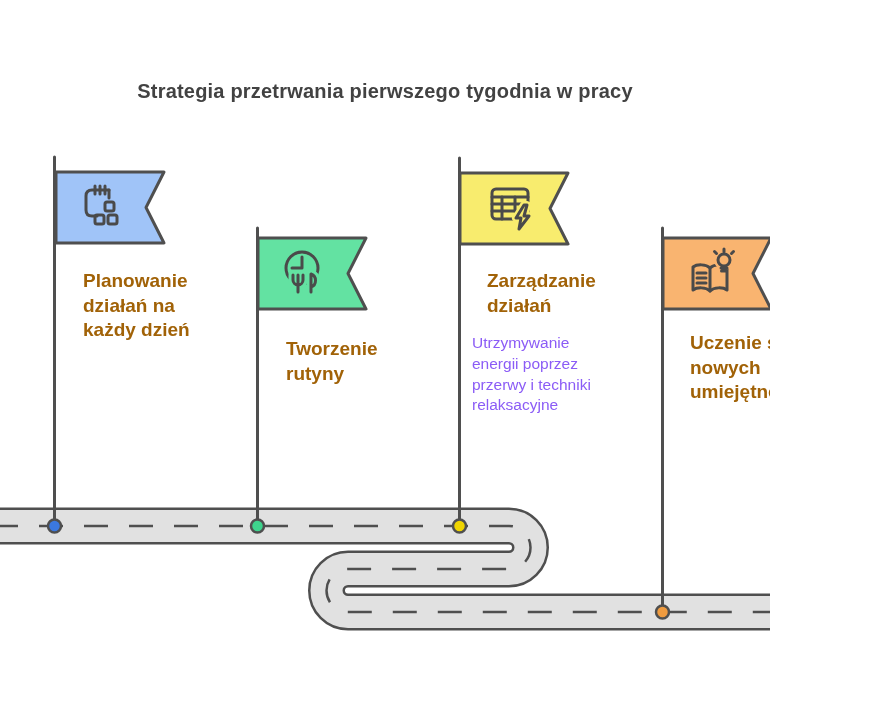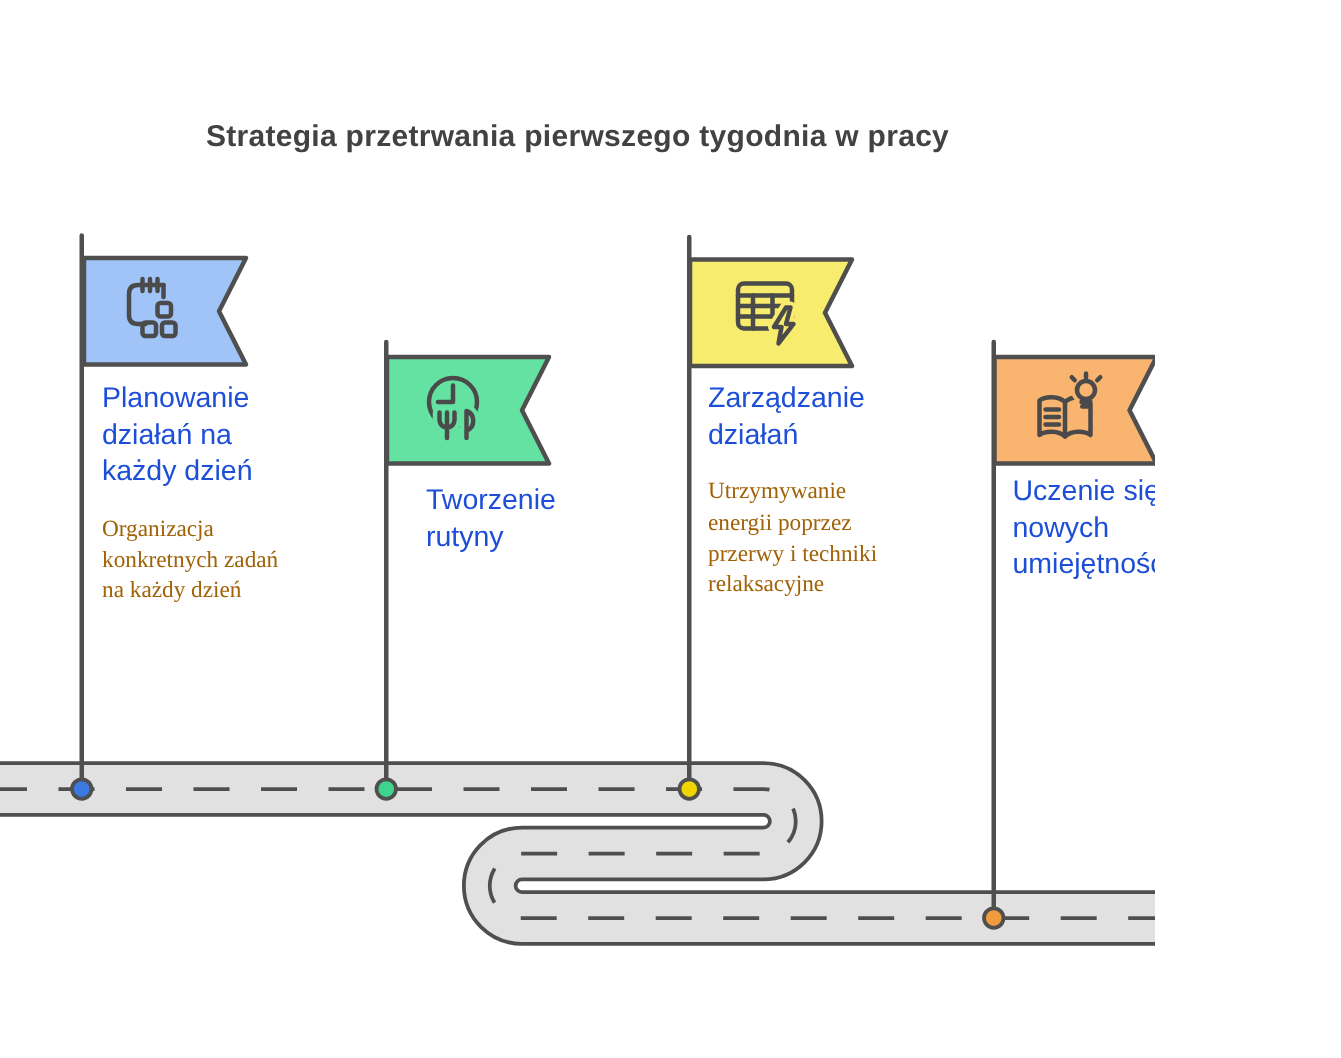--- a/index.html
+++ b/index.html
@@ -9,26 +9,26 @@
   }
   .page-title {
     position:absolute; top:80px; left:0; width:100%; margin:0;
     text-align:center; font-size:20px; font-weight:700; color:#424242;
     letter-spacing:0.2px;
   }
   .road-svg, .dots-svg { position:absolute; left:0; top:0; pointer-events:none; }
   .milestone-svg { position:absolute; pointer-events:none; }
   .milestone-text { position:absolute; }
   .milestone-title {
-    margin:0; font-size:19px; font-weight:400; color:#1d4ed8;
+    margin:15px; font-size:19px; font-weight:700; color:#a16207;
     line-height:1.3; white-space:pre-line;
   }
   .milestone-desc {
-    margin:15px 0 0 0; font-size:15.5px; font-weight:400; color:#a16207;
-    line-height:1.33; white-space:pre-line;font-family:Liberation Serif, serif;
+    margin:15px 0 0 0; font-size:15.5px; font-weight:400; color:#8b5cf6;
+    line-height:1.33; white-space:pre-line;
   }
   .icon-stroke { stroke:#4a4a4a; stroke-width:3; fill:none;
                  stroke-linecap:round; stroke-linejoin:round; }
 </style>
 </head>
 <body>
 
 <div class="canvas">
 
   <h1 class="page-title">Strategia przetrwania pierwszego tygodnia w pracy</h1>
@@ -50,42 +50,39 @@
         <rect x="29" y="21" width="9" height="9" rx="2"></rect>
         <rect x="19" y="34" width="9" height="9" rx="2"></rect>
         <rect x="32" y="34" width="9" height="9" rx="2"></rect>
       </g>
     </g>
   </svg>
   <div class="milestone-text" style="left:68px; top:254px; width:152px;">
     <h2 class="milestone-title">Planowanie
 działań na
 każdy dzień</h2>
-    <p class="milestone-desc">Organizacja
-konkretnych zadań
-na każdy dzień</p>
   </div>
 
   <svg class="milestone-svg" style="left:247px; top:226px;" width="140" height="310" viewBox="0 0 140 310">
     <line x1="10.5" y1="2" x2="10.5" y2="300" stroke="#4f4f4f" stroke-width="3" stroke-linecap="round"></line>
     <g transform="translate(11,12)">
       <polygon points="0,0 108,0 90,35.5 108,71 0,71" stroke="#4f4f4f" stroke-width="3" stroke-linejoin="round" fill="#63e2a2"></polygon>
       <g transform="translate(22,10)">
         <g class="icon-stroke">
           <circle cx="22" cy="20" r="16"></circle>
           <path d="M22 9 V20 H12"></path>
         </g>
         <path d="M13 27 v5 a5 5 0 0 0 10 0 v-5 M18 27 v17" fill="none" stroke-width="9" stroke-linecap="round" stroke-linejoin="round" stroke="#63e2a2"></path>
         <path class="icon-stroke" d="M13 27 v5 a5 5 0 0 0 10 0 v-5 M18 27 v17"></path>
         <path d="M31 44 V26 c6 2 6 11 0 13" fill="none" stroke-width="9" stroke-linecap="round" stroke-linejoin="round" stroke="#63e2a2"></path>
         <path class="icon-stroke" d="M31 44 V26 c6 2 6 11 0 13"></path>
       </g>
     </g>
   </svg>
-  <div class="milestone-text" style="left:284px; top:322px; width:158px;">
+  <div class="milestone-text" style="left:271px; top:322px; width:158px;">
     <h2 class="milestone-title">Tworzenie
 rutyny</h2>
   </div>
 
   <svg class="milestone-svg" style="left:449px; top:156px;" width="140" height="380" viewBox="0 0 140 380">
     <line x1="10.5" y1="2" x2="10.5" y2="370" stroke="#4f4f4f" stroke-width="3" stroke-linecap="round"></line>
     <g transform="translate(11,17)">
       <polygon points="0,0 108,0 90,35.5 108,71 0,71" stroke="#4f4f4f" stroke-width="3" stroke-linejoin="round" fill="#f8ec6e"></polygon>
       <g transform="translate(24,10)">
         <g class="icon-stroke">

